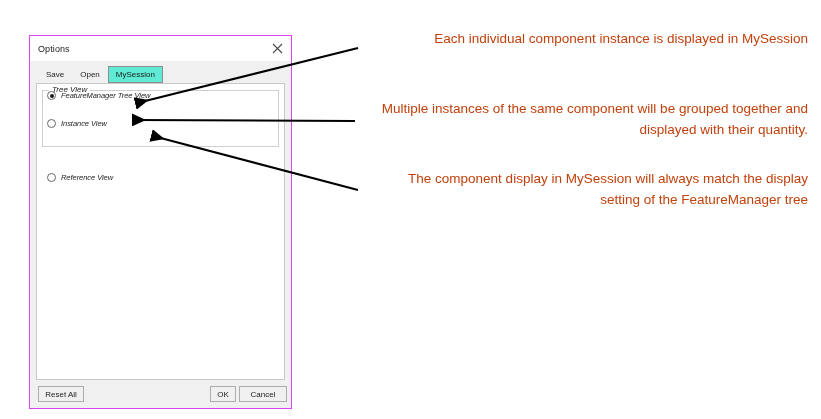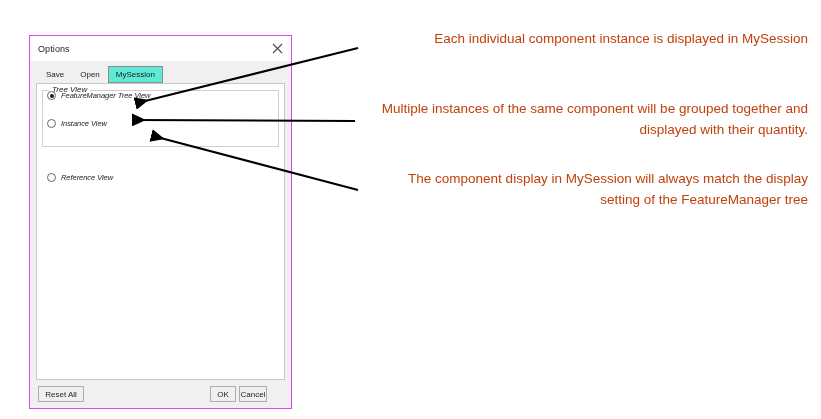--- a/index.html
+++ b/index.html
@@ -171,21 +171,21 @@
     font-family: "Liberation Sans", sans-serif;
     display: flex;
     align-items: center;
     justify-content: center;
     cursor: pointer;
     box-sizing: border-box;
     padding: 0;
   }
   #btn-reset-all { left: 8px;  width: 46px; }
   #btn-ok       { left: 157px; width: 26px; margin-left: 23px; }
-  #btn-cancel   { left: 209px; width: 28px; }
+  #btn-cancel   { left: 209px; width: 48px; }
 
   
   .annotation {
     position: absolute;
     left: 368px;
     font-size: 13.5px;
     line-height: 21px;
     color: #c2410c;
     width: 440px;
     text-align: right;

